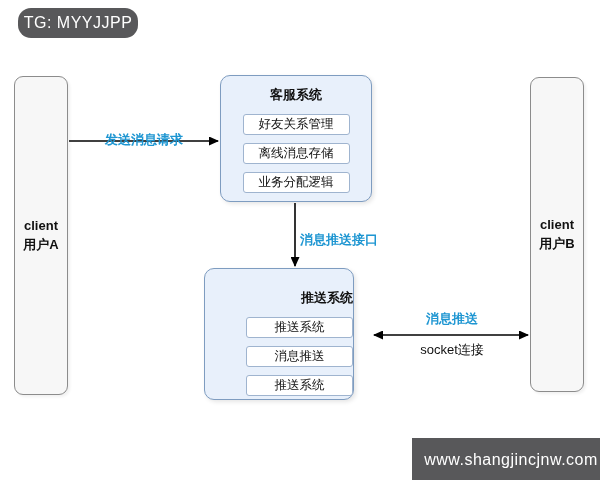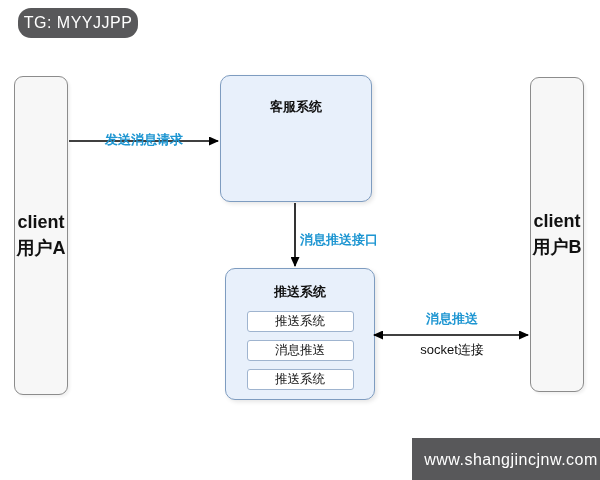--- a/index.html
+++ b/index.html
@@ -29,39 +29,39 @@
 
   
   .client-box {
     position: absolute;
     width: 54px;
     background: #f7f7f7;
     border: 1px solid #8c8c8c;
     border-radius: 9px;
     display: flex; flex-direction: column;
     align-items: center; justify-content: center;
-    font-size: 18px; font-weight: bold; color: #111;
+    font-size: 13px; font-weight: bold; color: #111;
     line-height: 1.4;
     text-align: center;
     box-shadow: 2px 2px 3px rgba(0,0,0,0.06);
   }
   .client-a { left: 14px;  top: 76px; height: 319px; }
   .client-b { left: 530px; top: 77px; height: 315px; }
 
   
   .system-box {
     position: absolute;
     background: #e8f0fb;
     border: 1px solid #7e9cc0;
     border-radius: 10px;
     box-shadow: 2px 2px 4px rgba(0,0,0,0.10);
     display: flex; flex-direction: column; align-items: center;
   }
-  .system-service { left: 220px; top: 75px;  width: 152px; height: 127px; padding-top: 22px; }
-  .system-push    { left: 225px; top: 268px; width: 150px; height: 132px; padding-top: 14px; }
+  .system-service { left: 220px; top: 75px;  width: 152px; height: 127px; padding-top: 10px; }
+  .system-push    { left: 204px; top: 268px; width: 150px; height: 132px; padding-top: 20px; align-items: flex-end; }
   .system-title {
     font-size: 13px; font-weight: bold; color: #111;
   }
   .module-list {
     margin-top: 10px;
     display: flex; flex-direction: column; gap: 8px;
     align-items: center;
   }
   .module {
     width: 107px; height: 21px;
@@ -110,20 +110,25 @@
     <span>用户A</span>
   </div>
 
   <div class="client-box client-b">
     <span>client</span>
     <span>用户B</span>
   </div>
 
   <div class="system-box system-service">
     <div class="system-title">客服系统</div>
+    <div class="module-list">
+      <div class="module">好友关系管理</div>
+      <div class="module">离线消息存储</div>
+      <div class="module">业务分配逻辑</div>
+    </div>
   </div>
 
   <div class="system-box system-push">
     <div class="system-title">推送系统</div>
     <div class="module-list">
       <div class="module">推送系统</div>
       <div class="module">消息推送</div>
       <div class="module">推送系统</div>
     </div>
   </div>

